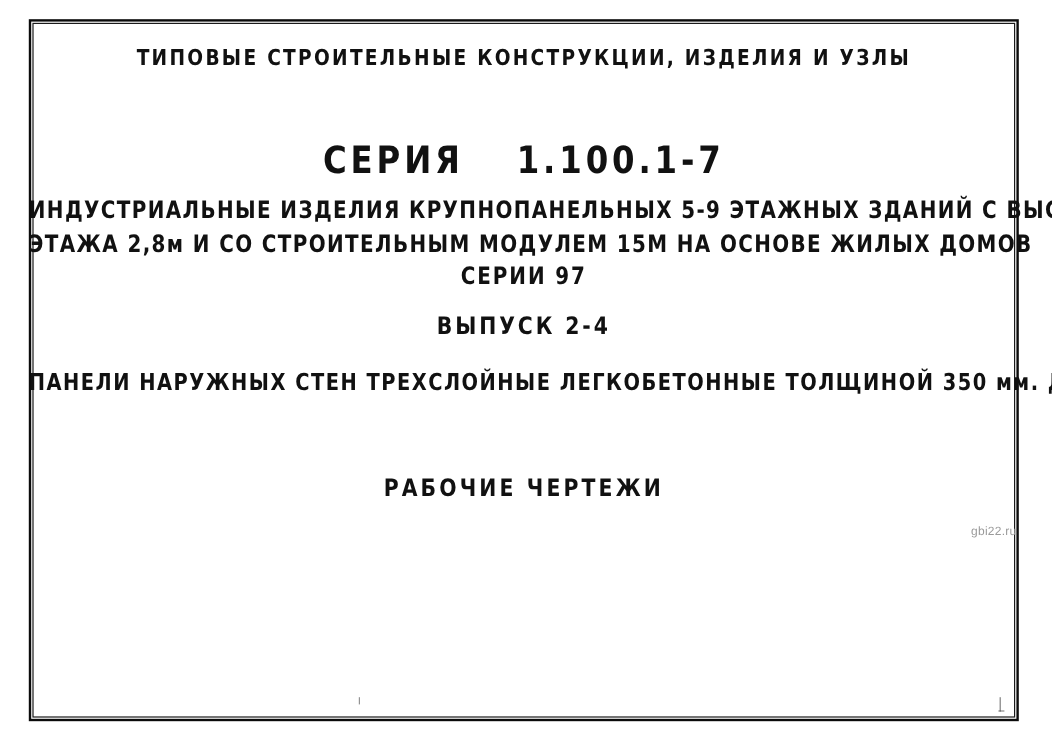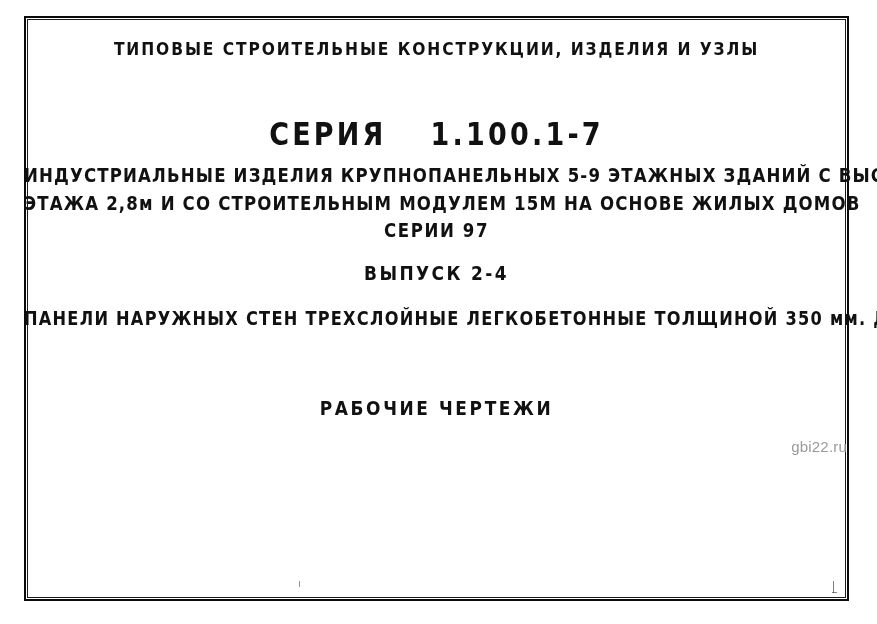--- a/index.html
+++ b/index.html
@@ -132,21 +132,21 @@
     font-weight: 600;
     transform: scaleY(1.18);
     transform-origin: center top;
   }
 
   
   #watermark {
     position: absolute;
     right: 2px;
     top: 422px;
-    font-size: 15px;
+    font-size: 10px;
     color: #9a9a9a;
     letter-spacing: 0.2px;
     font-family: "Liberation Sans", sans-serif;
     font-weight: 400;
   }
 
   
   .scan-tick {
     position: absolute;
     background: #3a3a3a;

